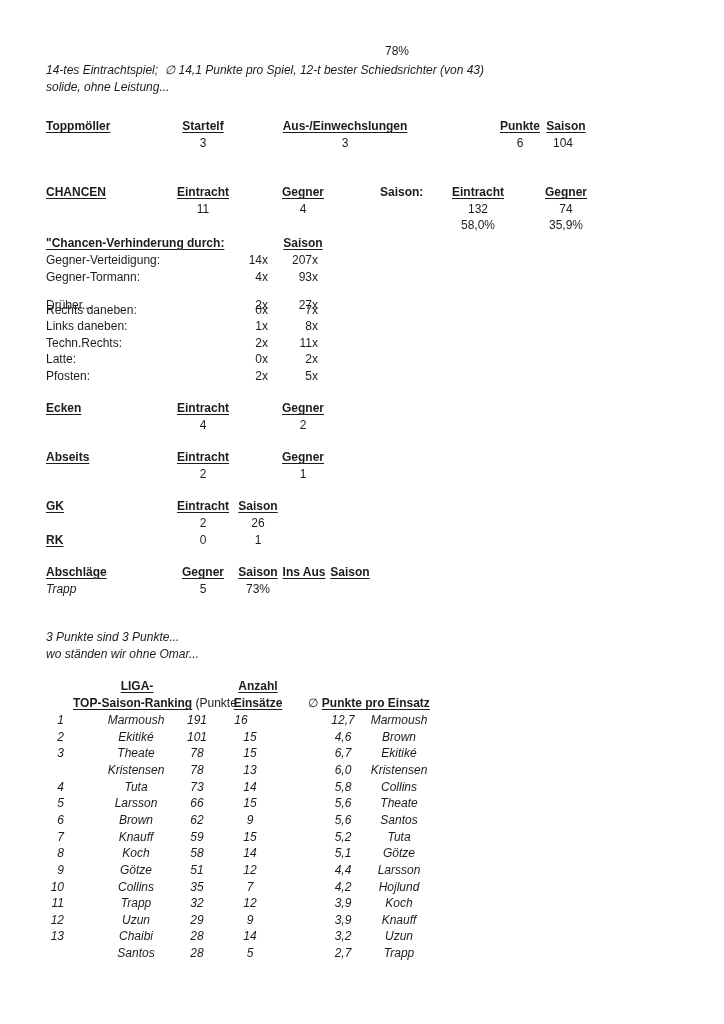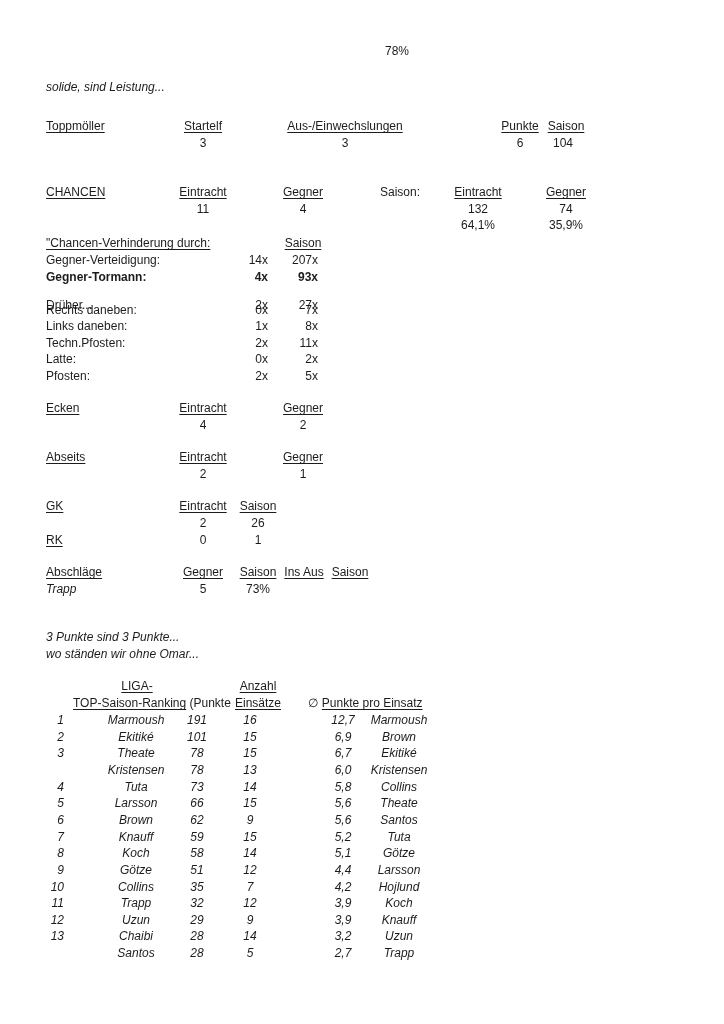--- a/index.html
+++ b/index.html
@@ -5,35 +5,38 @@
   html,body{margin:0;padding:0;background:#fff;}
   .page{
     position:relative;width:724px;height:1024px;background:#ffffff;
     font-family:"Liberation Sans", sans-serif;font-size:12px;color:#1c1c1c;
     overflow:hidden;
   }
   .row{position:absolute;left:0;width:724px;height:17px;white-space:pre;}
   .cell{position:absolute;top:0;white-space:pre;}
   .c{text-align:center;}
   .r{text-align:right;}
-  .b{font-weight:normal;}
+  .b{font-weight:bold;}
   .i{font-style:italic;}
   .u{text-decoration:underline;text-underline-offset:2px;text-decoration-thickness:1px;}
 </style>
 </head>
 <body>
 
 <div class="page">
 
   <div class="row" style="top:44px">
     <span class="cell c" style="left:360px;width:74px">78%</span>
   </div>
 
+  <div class="row" style="top:63px">
+    <span class="cell i" style="left:46px">14-tes Eintrachtspiel;  ∅ 14,1 Punkte pro Spiel, 12-t bester Schiedsrichter (von 43)</span>
+  </div>
   <div class="row" style="top:80px">
-    <span class="cell i" style="left:46px">solide, sind Leistung...</span>
+    <span class="cell i" style="left:46px">solide, ohne Leistung...</span>
   </div>
 
   <div class="row" style="top:119px">
     <span class="cell b u" style="left:46px">Toppmöller</span>
     <span class="cell b u c" style="left:163px;width:80px">Startelf</span>
     <span class="cell b u c" style="left:275px;width:140px">Aus-/Einwechslungen</span>
     <span class="cell b u c" style="left:490px;width:60px">Punkte</span>
     <span class="cell b u c" style="left:536px;width:60px">Saison</span>
   </div>
   <div class="row" style="top:136px">
@@ -51,57 +54,57 @@
     <span class="cell b u c" style="left:448px;width:60px">Eintracht</span>
     <span class="cell b u c" style="left:536px;width:60px">Gegner</span>
   </div>
   <div class="row" style="top:202px">
     <span class="cell c" style="left:163px;width:80px">11</span>
     <span class="cell c" style="left:273px;width:60px">4</span>
     <span class="cell c" style="left:448px;width:60px">132</span>
     <span class="cell c" style="left:536px;width:60px">74</span>
   </div>
   <div class="row" style="top:218px">
-    <span class="cell c" style="left:448px;width:60px">64,1%</span>
+    <span class="cell c" style="left:448px;width:60px">58,0%</span>
     <span class="cell c" style="left:536px;width:60px">35,9%</span>
   </div>
 
   <div class="row" style="top:236px">
     <span class="cell b u" style="left:46px">"Chancen-Verhinderung durch:</span>
     <span class="cell b u c" style="left:273px;width:60px">Saison</span>
   </div>
   <div>
 
   <div class="row" style="top: 253px;">
       <span class="cell" style="left:46px">Gegner-Verteidigung:</span>
       <span class="cell r" style="left:218px;width:50px">14x</span>
       <span class="cell r" style="left:270px;width:48px">207x</span>
     </div>
-      <div class="row" style="top: 269.5px; font-weight: bold;">
+      <div class="row" style="top: 269.5px;">
       <span class="cell" style="left:46px">Gegner-Tormann:</span>
       <span class="cell r" style="left:218px;width:50px">4x</span>
       <span class="cell r" style="left:270px;width:48px">93x</span>
     </div>
       <div class="row" style="top: 298px;">
       <span class="cell" style="left:46px">Drüber...</span>
       <span class="cell r" style="left:218px;width:50px">2x</span>
       <span class="cell r" style="left:270px;width:48px">27x</span>
     </div>
       <div class="row" style="top: 302.5px;">
       <span class="cell" style="left:46px">Rechts daneben:</span>
       <span class="cell r" style="left:218px;width:50px">0x</span>
       <span class="cell r" style="left:270px;width:48px">7x</span>
     </div>
       <div class="row" style="top: 319px;">
       <span class="cell" style="left:46px">Links daneben:</span>
       <span class="cell r" style="left:218px;width:50px">1x</span>
       <span class="cell r" style="left:270px;width:48px">8x</span>
     </div>
       <div class="row" style="top: 335.5px;">
-      <span class="cell" style="left:46px">Techn.Pfosten:</span>
+      <span class="cell" style="left:46px">Techn.Rechts:</span>
       <span class="cell r" style="left:218px;width:50px">2x</span>
       <span class="cell r" style="left:270px;width:48px">11x</span>
     </div>
       <div class="row" style="top: 352px;">
       <span class="cell" style="left:46px">Latte:</span>
       <span class="cell r" style="left:218px;width:50px">0x</span>
       <span class="cell r" style="left:270px;width:48px">2x</span>
     </div>
       <div class="row" style="top: 368.5px;">
       <span class="cell" style="left:46px">Pfosten:</span>
@@ -174,30 +177,30 @@
     <span class="cell b u c" style="left:97px;width:80px">LIGA-</span>
     <span class="cell b u c" style="left:228px;width:60px">Anzahl</span>
   </div>
 
   <div>
 
   <div class="row" style="top: 713px;">
       <span class="cell r i" style="left:34px;width:30px">1</span>
       <span class="cell c i" style="left:76px;width:120px">Marmoush</span>
       <span class="cell c i" style="left:172px;width:50px">191</span>
-      <span class="cell c i" style="left:225px;width:50px">16</span>
+      <span class="cell c i" style="left:216px;width:50px">16</span>
       <span class="cell c i" style="left:313px;width:60px">12,7</span>
       <span class="cell c i" style="left:359px;width:80px">Marmoush</span>
     </div>
       <div class="row" style="top: 729.65px;">
       <span class="cell r i" style="left:34px;width:30px">2</span>
       <span class="cell c i" style="left:76px;width:120px">Ekitiké</span>
       <span class="cell c i" style="left:172px;width:50px">101</span>
       <span class="cell c i" style="left:225px;width:50px">15</span>
-      <span class="cell c i" style="left:313px;width:60px">6,9</span>
+      <span class="cell c i" style="left:313px;width:60px">4,6</span>
       <span class="cell c i" style="left:359px;width:80px">Brown</span>
     </div>
       <div class="row" style="top: 746.3px;">
       <span class="cell r i" style="left:34px;width:30px">3</span>
       <span class="cell c i" style="left:76px;width:120px">Theate</span>
       <span class="cell c i" style="left:172px;width:50px">78</span>
       <span class="cell c i" style="left:225px;width:50px">15</span>
       <span class="cell c i" style="left:313px;width:60px">6,7</span>
       <span class="cell c i" style="left:359px;width:80px">Ekitiké</span>
     </div>

